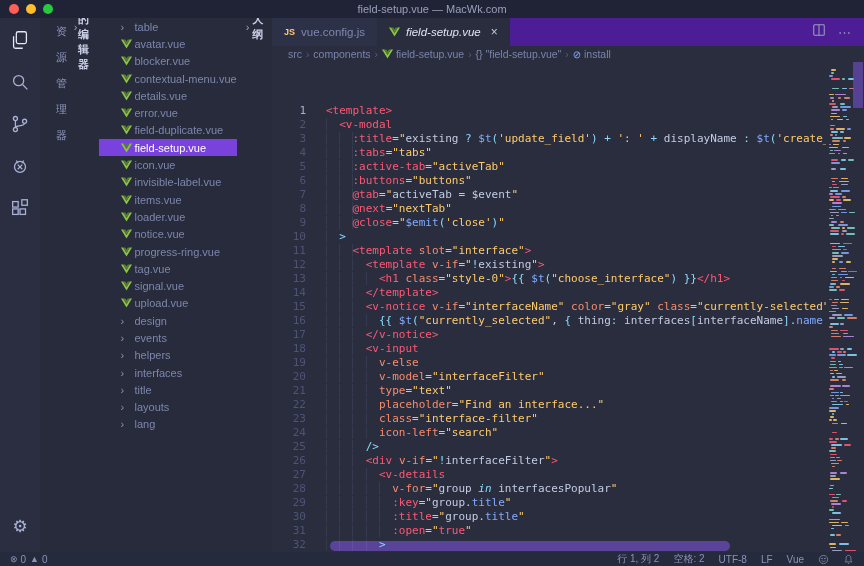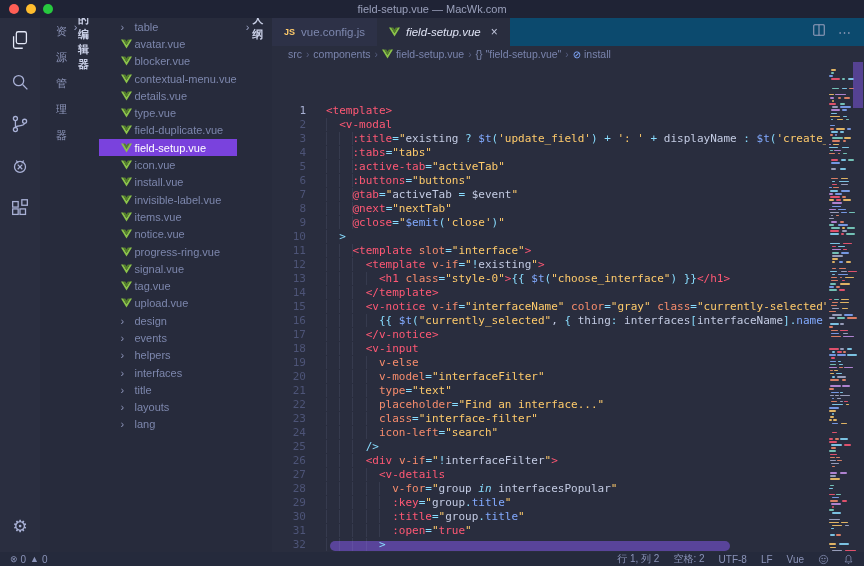--- a/index.html
+++ b/index.html
@@ -34,21 +34,21 @@
   .chev.down { transform:rotate(90deg); }
   .file-tree { flex:0 0 auto; }
   .file-row { height:17.3px; display:flex; align-items:center; padding-left:22px; white-space:nowrap; cursor:pointer; }
   .file-row.selected { background:#7a42dd; color:#ffffff; }
   .file-row .chev { width:14px; color:#8a92b6; }
   .file-row .ficon { width:14px; display:inline-flex; }
   .vue-v { width:11px; height:10px; }
 
   
   .editorcol { flex:1 1 auto; display:flex; flex-direction:column; min-width:0; background:#292d3e; }
-  .tabbar { height:28px; background:#0c4a6e; display:flex; align-items:stretch; flex:0 0 auto; }
+  .tabbar { height:28px; background:#4c1d95; display:flex; align-items:stretch; flex:0 0 auto; }
   .tab { display:flex; align-items:center; gap:6px; padding:0 12px; font-size:11.5px; color:#7d87ae; cursor:pointer; }
   .tab.inactive { background:#2d3147; }
   .tab.active { background:#292d3e; color:#dfe3f4; font-style:italic; }
   .tab .close { font-style:normal; color:#c3c8de; margin-left:4px; font-size:12px; }
   .js-badge { color:#ffcb6b; font-weight:bold; font-size:9px; }
   .tab-actions { margin-left:auto; display:flex; align-items:center; gap:12px; padding-right:12px; color:#9aa0bd; }
   .tab-actions svg { stroke:currentColor; fill:none; stroke-width:1.2; }
   .more-dots { font-size:13px; letter-spacing:1px; }
 
   .breadcrumbs { height:16px; display:flex; align-items:center; gap:4px; padding-left:16px; font-size:10.5px; color:#7a84ad; background:#292d3e; flex:0 0 auto; }
@@ -183,21 +183,21 @@
             </span>
             <span>details.vue</span>
           </div>
           <div class="file-row">
             <span class="ficon">
               <svg class="vue-v" viewBox="0 0 12 10">
                 <polygon points="0,0 2.4,0 6,6.2 9.6,0 12,0 6,10" fill="#8bc34a"></polygon>
                 <polygon points="2.4,0 4.6,0 6,2.4 7.4,0 9.6,0 6,6.2" fill="#55802b"></polygon>
               </svg>
             </span>
-            <span>type.vue</span>
+            <span>error.vue</span>
           </div>
           <div class="file-row">
             <span class="ficon">
               <svg class="vue-v" viewBox="0 0 12 10">
                 <polygon points="0,0 2.4,0 6,6.2 9.6,0 12,0 6,10" fill="#8bc34a"></polygon>
                 <polygon points="2.4,0 4.6,0 6,2.4 7.4,0 9.6,0 6,6.2" fill="#55802b"></polygon>
               </svg>
             </span>
             <span>field-duplicate.vue</span>
           </div>
@@ -219,75 +219,75 @@
             </span>
             <span>icon.vue</span>
           </div>
           <div class="file-row">
             <span class="ficon">
               <svg class="vue-v" viewBox="0 0 12 10">
                 <polygon points="0,0 2.4,0 6,6.2 9.6,0 12,0 6,10" fill="#8bc34a"></polygon>
                 <polygon points="2.4,0 4.6,0 6,2.4 7.4,0 9.6,0 6,6.2" fill="#55802b"></polygon>
               </svg>
             </span>
-            <span>install.vue</span>
-          </div>
-          <div class="file-row">
-            <span class="ficon">
-              <svg class="vue-v" viewBox="0 0 12 10">
-                <polygon points="0,0 2.4,0 6,6.2 9.6,0 12,0 6,10" fill="#8bc34a"></polygon>
-                <polygon points="2.4,0 4.6,0 6,2.4 7.4,0 9.6,0 6,6.2" fill="#55802b"></polygon>
-              </svg>
-            </span>
             <span>invisible-label.vue</span>
           </div>
           <div class="file-row">
             <span class="ficon">
               <svg class="vue-v" viewBox="0 0 12 10">
                 <polygon points="0,0 2.4,0 6,6.2 9.6,0 12,0 6,10" fill="#8bc34a"></polygon>
                 <polygon points="2.4,0 4.6,0 6,2.4 7.4,0 9.6,0 6,6.2" fill="#55802b"></polygon>
               </svg>
             </span>
             <span>items.vue</span>
           </div>
           <div class="file-row">
             <span class="ficon">
               <svg class="vue-v" viewBox="0 0 12 10">
                 <polygon points="0,0 2.4,0 6,6.2 9.6,0 12,0 6,10" fill="#8bc34a"></polygon>
                 <polygon points="2.4,0 4.6,0 6,2.4 7.4,0 9.6,0 6,6.2" fill="#55802b"></polygon>
               </svg>
             </span>
+            <span>loader.vue</span>
+          </div>
+          <div class="file-row">
+            <span class="ficon">
+              <svg class="vue-v" viewBox="0 0 12 10">
+                <polygon points="0,0 2.4,0 6,6.2 9.6,0 12,0 6,10" fill="#8bc34a"></polygon>
+                <polygon points="2.4,0 4.6,0 6,2.4 7.4,0 9.6,0 6,6.2" fill="#55802b"></polygon>
+              </svg>
+            </span>
             <span>notice.vue</span>
           </div>
           <div class="file-row">
             <span class="ficon">
               <svg class="vue-v" viewBox="0 0 12 10">
                 <polygon points="0,0 2.4,0 6,6.2 9.6,0 12,0 6,10" fill="#8bc34a"></polygon>
                 <polygon points="2.4,0 4.6,0 6,2.4 7.4,0 9.6,0 6,6.2" fill="#55802b"></polygon>
               </svg>
             </span>
             <span>progress-ring.vue</span>
           </div>
           <div class="file-row">
             <span class="ficon">
               <svg class="vue-v" viewBox="0 0 12 10">
                 <polygon points="0,0 2.4,0 6,6.2 9.6,0 12,0 6,10" fill="#8bc34a"></polygon>
                 <polygon points="2.4,0 4.6,0 6,2.4 7.4,0 9.6,0 6,6.2" fill="#55802b"></polygon>
               </svg>
             </span>
+            <span>tag.vue</span>
+          </div>
+          <div class="file-row">
+            <span class="ficon">
+              <svg class="vue-v" viewBox="0 0 12 10">
+                <polygon points="0,0 2.4,0 6,6.2 9.6,0 12,0 6,10" fill="#8bc34a"></polygon>
+                <polygon points="2.4,0 4.6,0 6,2.4 7.4,0 9.6,0 6,6.2" fill="#55802b"></polygon>
+              </svg>
+            </span>
             <span>signal.vue</span>
-          </div>
-          <div class="file-row">
-            <span class="ficon">
-              <svg class="vue-v" viewBox="0 0 12 10">
-                <polygon points="0,0 2.4,0 6,6.2 9.6,0 12,0 6,10" fill="#8bc34a"></polygon>
-                <polygon points="2.4,0 4.6,0 6,2.4 7.4,0 9.6,0 6,6.2" fill="#55802b"></polygon>
-              </svg>
-            </span>
-            <span>tag.vue</span>
           </div>
           <div class="file-row">
             <span class="ficon">
               <svg class="vue-v" viewBox="0 0 12 10">
                 <polygon points="0,0 2.4,0 6,6.2 9.6,0 12,0 6,10" fill="#8bc34a"></polygon>
                 <polygon points="2.4,0 4.6,0 6,2.4 7.4,0 9.6,0 6,6.2" fill="#55802b"></polygon>
               </svg>
             </span>
             <span>upload.vue</span>
           </div>

